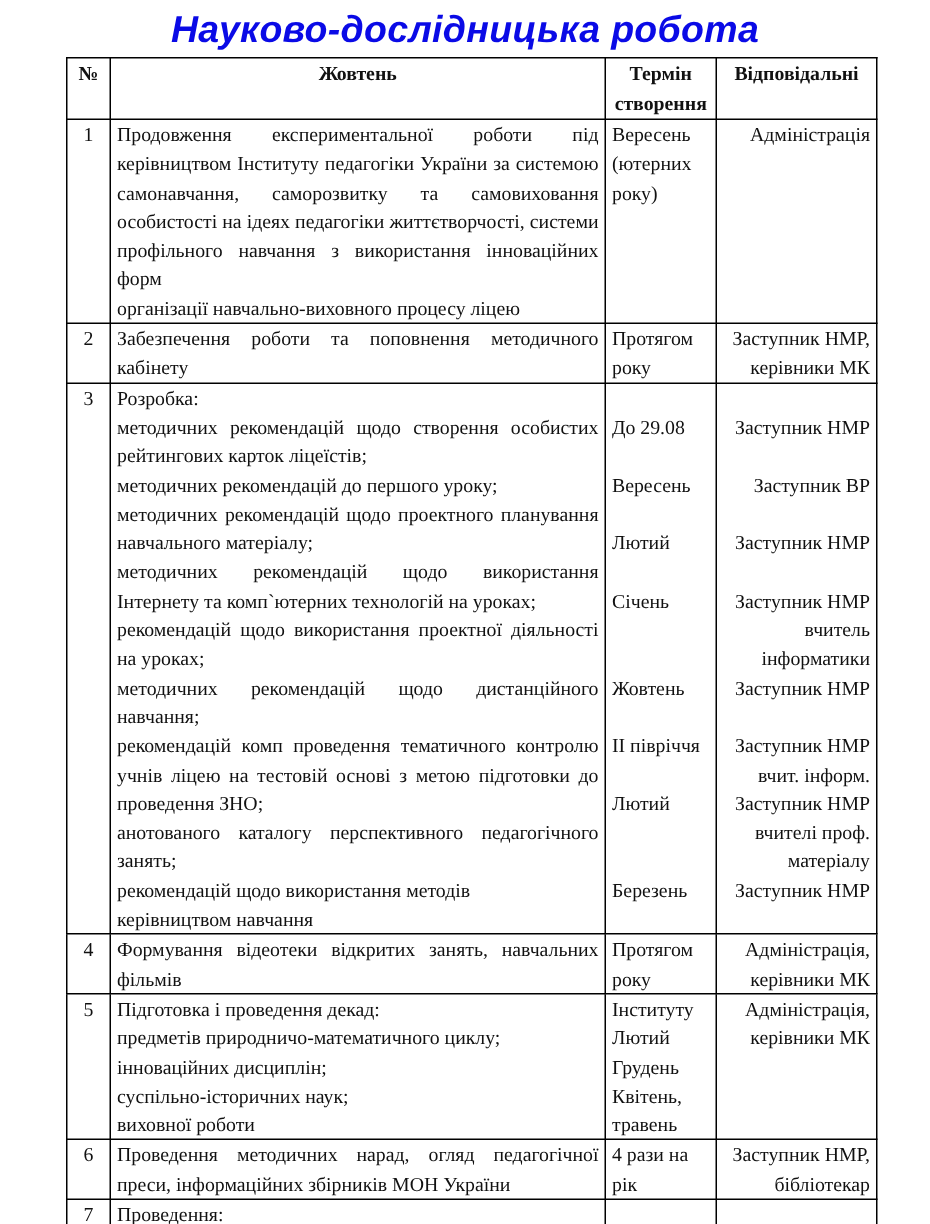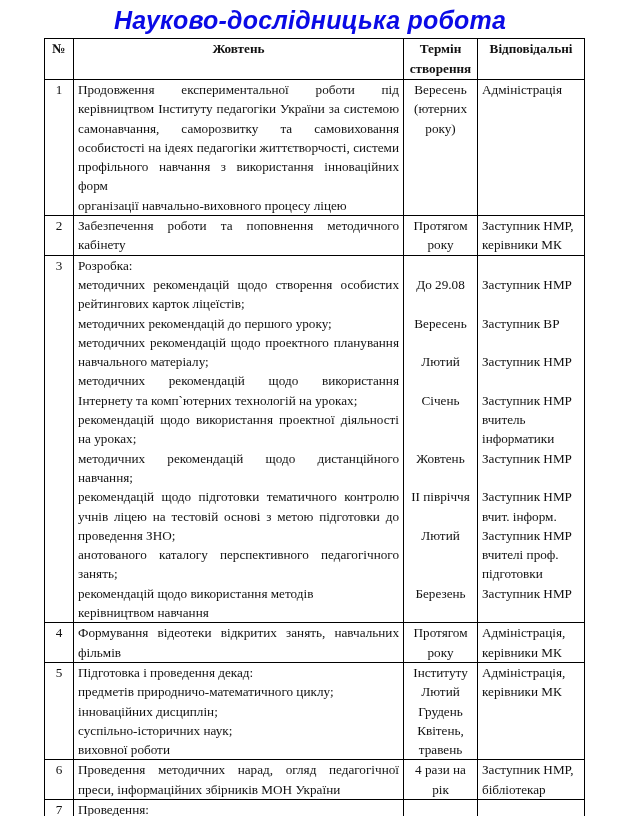--- a/index.html
+++ b/index.html
@@ -17,22 +17,22 @@
     table.plan td, table.plan th {
       border: 1px solid #000; vertical-align: top; padding: 0 4px; line-height: 19.3px;
     }
     table.plan th { font-weight: bold; text-align: center; line-height: 20px; padding-top: 0; height: 40px; }
     col.c-num { width: 29px; }
     col.c-act { width: 330px; }
     col.c-term { width: 74px; }
     col.c-resp { width: 107px; }
     td.num { text-align: center; }
     td.act { text-align: justify; text-align-last: left; }
-    td.term { text-align: center; }
-    td.resp { text-align: left; }
+    td.term { text-align: left; }
+    td.resp { text-align: right; }
     .line { display: block; min-height: 19.3px; }
     .just { text-align: justify; text-align-last: justify; }
   </style>
 </head>
 <body>
 
 <div class="title">Науково-дослідницька робота</div>
 
 <table class="plan">
   <colgroup>
@@ -94,21 +94,21 @@
           <span class="line just">методичних рекомендацій щодо створення особистих</span>
           <span class="line">рейтингових карток ліцеїстів;</span>
           <span class="line">методичних рекомендацій до першого уроку;</span>
           <span class="line just">методичних рекомендацій щодо проектного планування</span>
           <span class="line">навчального матеріалу;</span>
           <span class="line just">методичних рекомендацій щодо використання</span>
           <span class="line">Інтернету та комп`ютерних технологій на уроках;</span>
           <span class="line just">рекомендацій щодо використання проектної діяльності</span>
           <span class="line">на уроках;</span>
           <span class="line">методичних рекомендацій щодо дистанційного навчання;</span>
-          <span class="line just">рекомендацій щодо підготовки тематичного контролю</span>
+          <span class="line just">рекомендацій комп проведення тематичного контролю</span>
           <span class="line just">учнів ліцею на тестовій основі з метою підготовки до</span>
           <span class="line">проведення ЗНО;</span>
           <span class="line just">анотованого каталогу перспективного педагогічного</span>
           <span class="line">занять;</span>
           <span class="line">рекомендацій щодо використання методів</span>
           <span class="line">керівництвом навчання</span>
         </td>
         <td class="term">
           <span class="line"></span>
           <span class="line">До 29.08</span>
@@ -139,21 +139,21 @@
           <span class="line"></span>
           <span class="line">Заступник НМР</span>
           <span class="line">вчитель</span>
           <span class="line">інформатики</span>
           <span class="line">Заступник НМР</span>
           <span class="line"></span>
           <span class="line">Заступник НМР</span>
           <span class="line">вчит. інформ.</span>
           <span class="line">Заступник НМР</span>
           <span class="line">вчителі проф.</span>
-          <span class="line">підготовки</span>
+          <span class="line">матеріалу</span>
           <span class="line">Заступник НМР</span>
         </td>
       </tr>
       <tr>
         <td class="num">4</td>
         <td class="act">
           <span class="line just">Формування відеотеки відкритих занять, навчальних</span>
           <span class="line">фільмів</span>
         </td>
         <td class="term">

